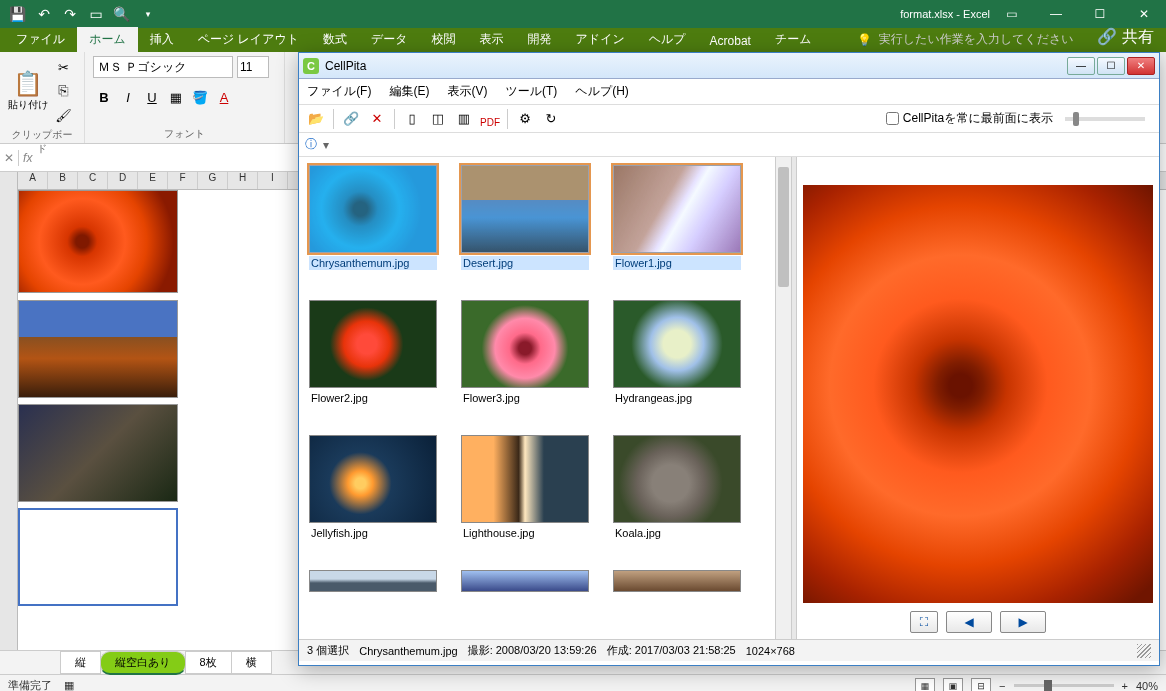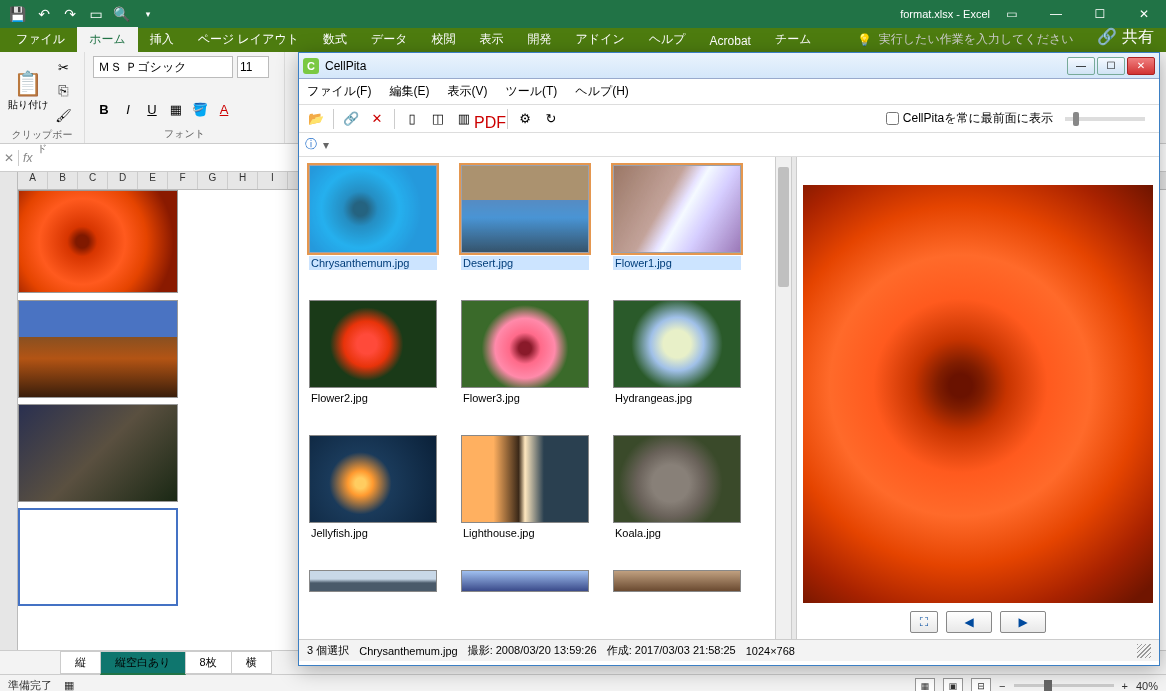--- a/index.html
+++ b/index.html
@@ -20,21 +20,21 @@
 .ribbon-search { margin-left: auto; padding: 4px 12px; color: #ccc; font-size: 12px; display:flex; align-items:center; gap:6px;}
 .ribbon-share { padding: 4px 12px; color: #fff; font-size: 16px; }
 
 .ribbon { height: 92px; background: #f3f3f3; border-bottom: 1px solid #ccc; display: flex; }
 .ribbon-group { border-right: 1px solid #ddd; padding: 4px 8px 2px 8px; display: flex; flex-direction: column; justify-content: space-between; }
 .ribbon-group-label { font-size: 10px; color: #666; text-align: center; margin-top: 2px; }
 .clipboard-grp { width: 85px; }
 .clipboard-top { display:flex; align-items:center; gap:4px; }
 .paste-btn { display:flex; flex-direction:column; align-items:center; font-size:10px; }
 .font-grp { width: 200px; }
-.font-row1 { display:flex; gap:4px; margin-bottom:20px; }
+.font-row1 { display:flex; gap:4px; margin-bottom:8px; }
 .font-name { width:140px; height:22px; border:1px solid #bbb; background:#fff; padding:2px 4px; font-size:12px;}
 .font-size { width:32px; height:22px; border:1px solid #bbb; background:#fff; padding:2px; font-size:12px; text-align:left;}
 .font-row2 { display:flex; gap:2px; }
 .fmt-btn { width:22px; height:22px; display:flex; align-items:center; justify-content:center; border:1px solid transparent; font-size:13px;}
 
 .formula-bar { height: 28px; border-bottom: 1px solid #ccc; display: flex; align-items: center; padding: 0; }
 .name-box { width: 196px; height: 24px; border: 1px solid #ccc; margin: 2px; padding: 2px 6px; font-size: 12px; background:#fff;}
 .fx-area { display:flex; align-items:center; gap:4px; padding:0 4px; color:#888; }
 
 .sheet-area { position: relative; height: 478px; display:flex; }
@@ -43,21 +43,21 @@
 .col-h { width:30px; border-right:1px solid #ccc; text-align:center; font-size:10px; color:#333; }
 .sheet-body { flex:1; position:relative; background:#fff; }
 .grid-img { position:absolute; border:1px solid #999; }
 .img1 { left: 0px; top: 18px; width: 160px; height: 103px; background: radial-gradient(circle at 40% 50%, #801900 6%, #d73500 14%, #ff5a1e 40%, #e54400 60%, #8a1a00 85%); }
 .img2 { left: 0px; top: 128px; width: 160px; height: 98px; background: linear-gradient(#4a73c2 38%, #8a5020 38%, #b35414 60%, #3a1e0b 100%); }
 .img3 { left: 0px; top: 232px; width: 160px; height: 98px; background: linear-gradient(135deg,#2a3050,#5a5040 50%,#1a2814); }
 .img4 { left: 0px; top: 336px; width: 160px; height: 98px; border:2px solid #4472c4; background:#fff; }
 
 .sheet-tabs { height: 24px; border-top: 1px solid #ccc; display:flex; align-items:center; padding-left:60px; background:#f3f3f3;}
 .sheet-tab { padding: 3px 14px; border:1px solid #ccc; background:#fff; font-size:11px; margin-right:-1px;}
-.sheet-tab.active { border-bottom:2px solid #217346; background:#0f766e; }
+.sheet-tab.active { border-bottom:2px solid #217346; background:#84cc16;border-radius:10px; }
 
 .excel-status { height: 22px; background:#f3f3f3; border-top:1px solid #ccc; display:flex; align-items:center; padding:0 8px; font-size:11px; color:#333; gap:12px;}
 .excel-status .right { margin-left:auto; display:flex; align-items:center; gap:8px;}
 .zoom-slider { width:100px; height:3px; background:#ccc; position:relative;}
 .zoom-slider::after { content:''; position:absolute; left:30%; top:-4px; width:8px; height:11px; background:#666;}
 .view-btn { width:20px; height:16px; border:1px solid #999; background:#fff; font-size:9px; display:flex; align-items:center; justify-content:center;}
 
 
 .cellpita { position: absolute; left: 298px; top: 52px; width: 862px; height: 614px; background: #fff; border: 1px solid #3b7fc4; box-shadow: 0 4px 20px rgba(0,0,0,0.3); }
 .cp-title { height: 26px; background: linear-gradient(#eaf3fc,#d4e7fa); display:flex; align-items:center; padding:0 4px; border-bottom:1px solid #9ac;}
@@ -272,21 +272,21 @@
 
   <div class="cp-toolbar">
     <div class="tb-btn">📂</div>
     <div class="tb-sep"></div>
     <div class="tb-btn">🔗</div>
     <div class="tb-btn" style="color:#c00;">✕</div>
     <div class="tb-sep"></div>
     <div class="tb-btn">▯</div>
     <div class="tb-btn">◫</div>
     <div class="tb-btn">▥</div>
-    <div class="tb-btn" style="color:#c00;font-size:16px;margin-top:8px;">PDF</div>
+    <div class="tb-btn" style="color:#c00;font-size:10px;margin-top:8px;">PDF</div>
     <div class="tb-sep"></div>
     <div class="tb-btn">⚙</div>
     <div class="tb-btn">↻</div>
     <div class="cp-check">
       <input type="checkbox" style="">
       <span>CellPitaを常に最前面に表示</span>
     </div>
     <div class="cp-slider"></div>
   </div>
 

